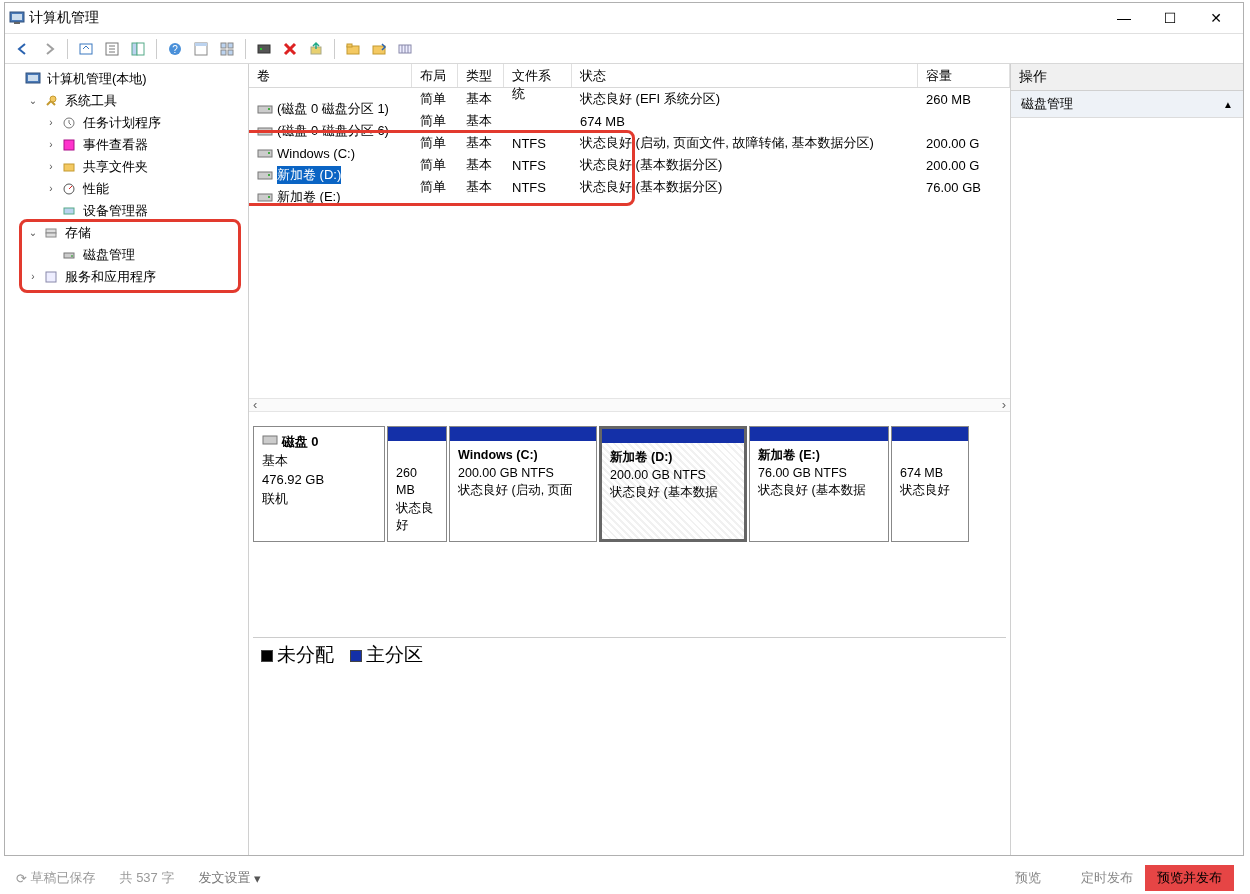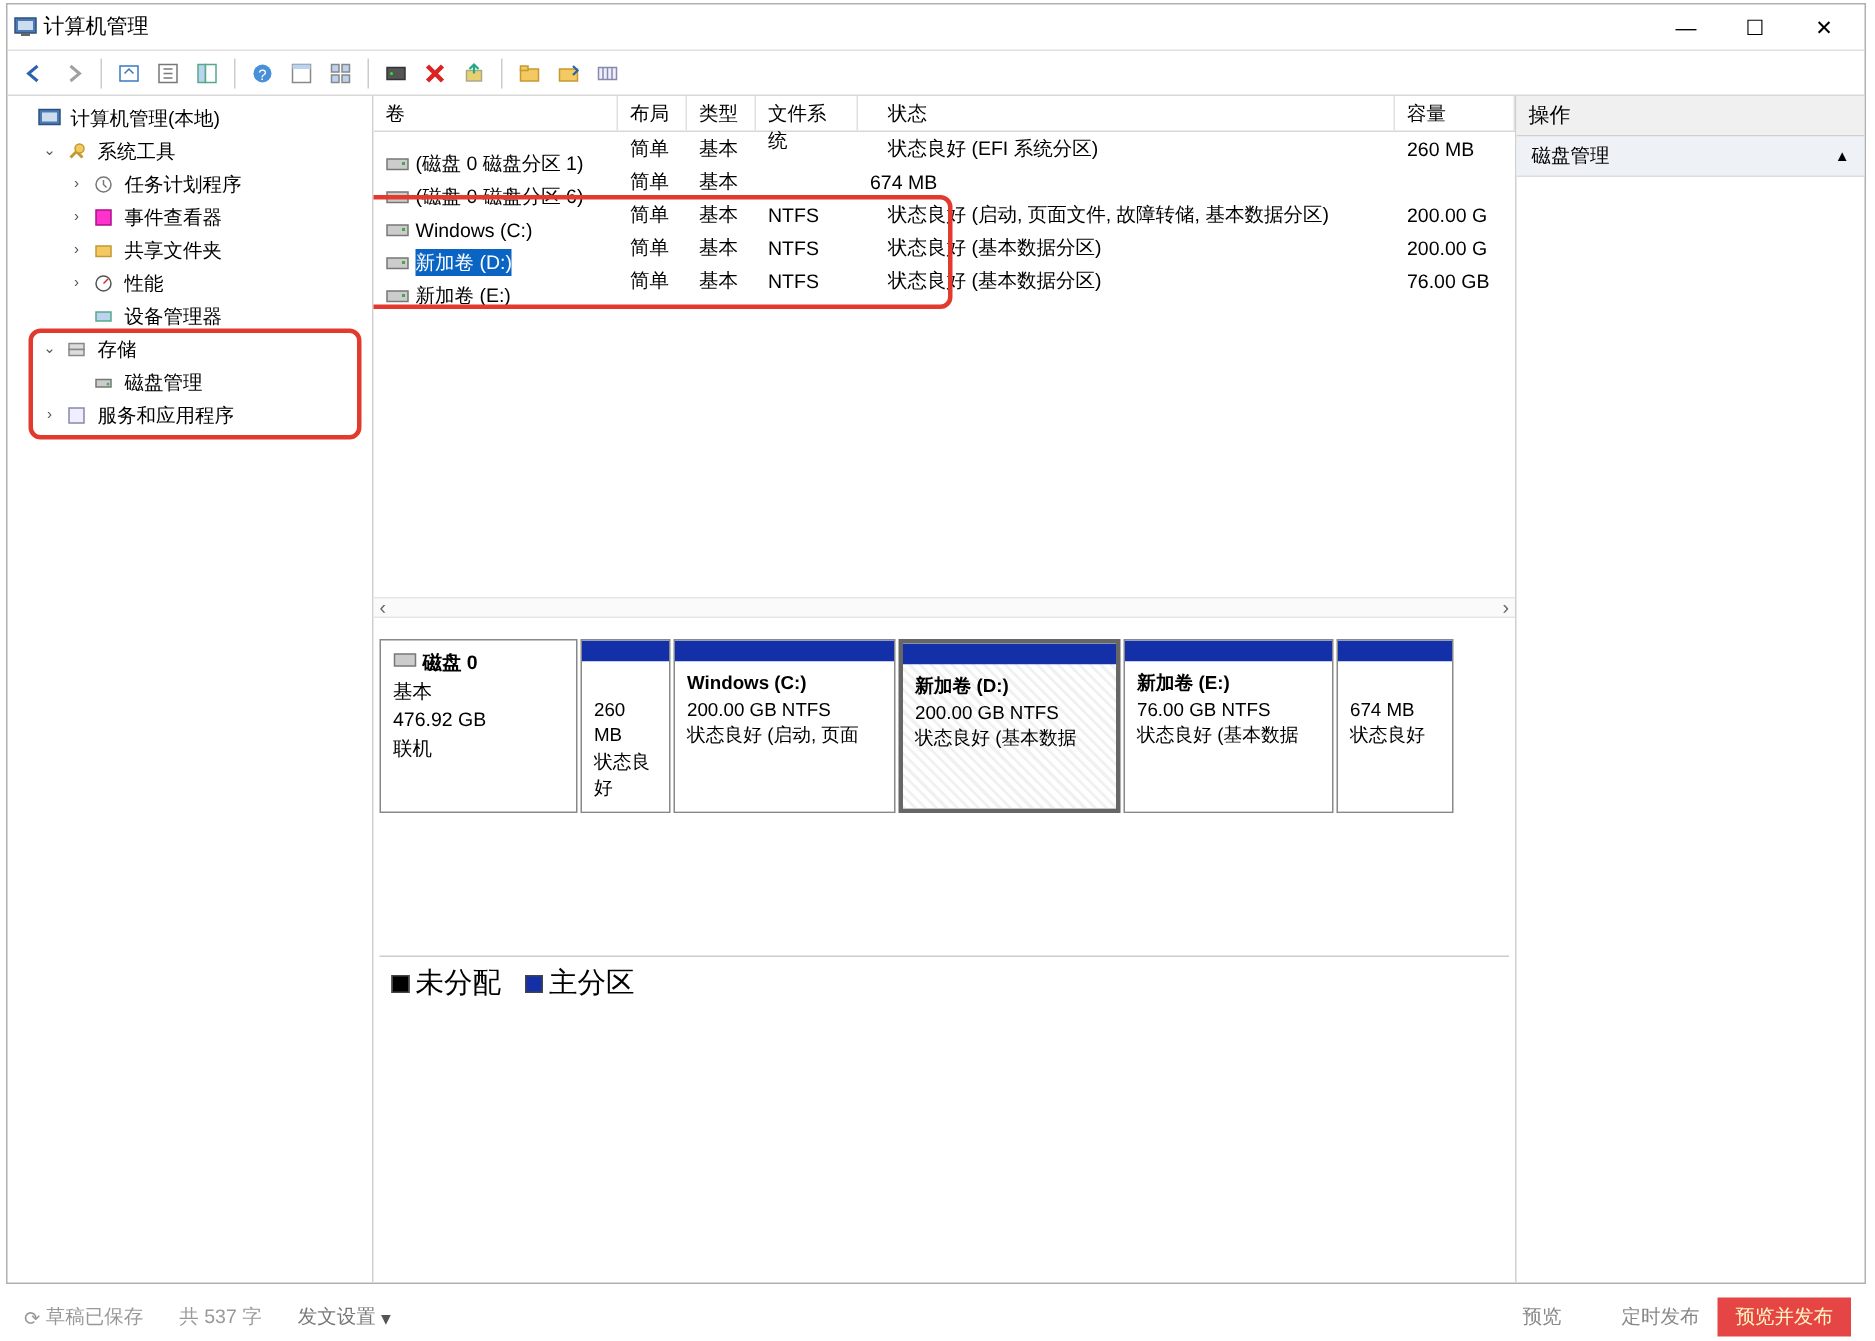--- a/index.html
+++ b/index.html
@@ -50,21 +50,21 @@
   .vl-body { }
   .vl-row { display:flex; height:22px; align-items:center; }
   .vl-row > div { padding:1px 8px; overflow:hidden; white-space:nowrap; }
   .vl-row .name { display:flex; align-items:center; gap:4px;margin-top:20px; }
   .vl-row.selected .name .label { background:#0a64c4; color:#fff; }
   .disk-tiny-icon { width:16px; height:12px; display:inline-block; }
   .col-vol { width:163px; }
   .col-layout { width:46px; }
   .col-type { width:46px; }
   .col-fs { width:68px; }
-  .col-status { width:346px;margin-left:12px; }
+  .col-status { width:346px; }
   .col-cap { flex:1; text-align:left; }
   .hscroll-spacer { height:14px; background:#fafafa; border-top:1px solid #e5e5e5; border-bottom:1px solid #e5e5e5; margin-top:200px; position:relative; }
   .hscroll-spacer::before { content:"‹"; position:absolute; left:4px; top:-2px; color:#666; }
   .hscroll-spacer::after  { content:"›"; position:absolute; right:4px; top:-2px; color:#666; }
   
   .diskmap-wrap { padding:14px 4px 4px 4px; }
   .diskmap { display:flex; gap:2px; }
   .disk-info { width:132px; border:1px solid #888; padding:6px 8px; font-size:13px; line-height:1.45; }
   .disk-info .dname { font-weight:bold; }
   .part { border:1px solid #888; display:flex; flex-direction:column; overflow:hidden; }
@@ -77,21 +77,21 @@
   .legend .sw { width:12px; height:12px; display:inline-block; border:1px solid #444; margin-right:4px; vertical-align:-1px; }
   
   .actions-pane .header { background:#f0f0f0; padding:4px 8px; font-size:14px; border-bottom:1px solid #d0d0d0; }
   .actions-pane .section-title { background:#eef2f7; padding:4px 10px; display:flex; align-items:center; border-bottom:1px solid #dcdcdc; }
   .actions-pane .section-title .caret { margin-left:auto; font-size:10px; }
   .actions-pane .action-item { padding:6px 18px; display:flex; align-items:center; gap:6px; }
   .actions-pane .action-item .caret { margin-left:auto; font-size:12px; }
   
   .footer-strip { position:absolute; bottom:0; left:0; right:0; height:32px; display:flex; align-items:center; padding:0 16px; font-size:13px; color:#555; }
   .footer-strip .badge { margin-left:auto; }
-  .footer-strip .red-btn { background:#e64545; color:#fef9c3; padding:4px 12px; margin-left:12px; }
+  .footer-strip .red-btn { background:#e64545; color:#000000; padding:4px 12px; margin-left:12px; }
 </style>
 </head>
 <body>
 
 <div class="window-outline">
 
   <div class="titlebar">
     <span class="app-icon">
       <svg width="16" height="16">
           <rect x="1" y="2" width="14" height="10" fill="#4a7ab8" stroke="#30517c"></rect>

